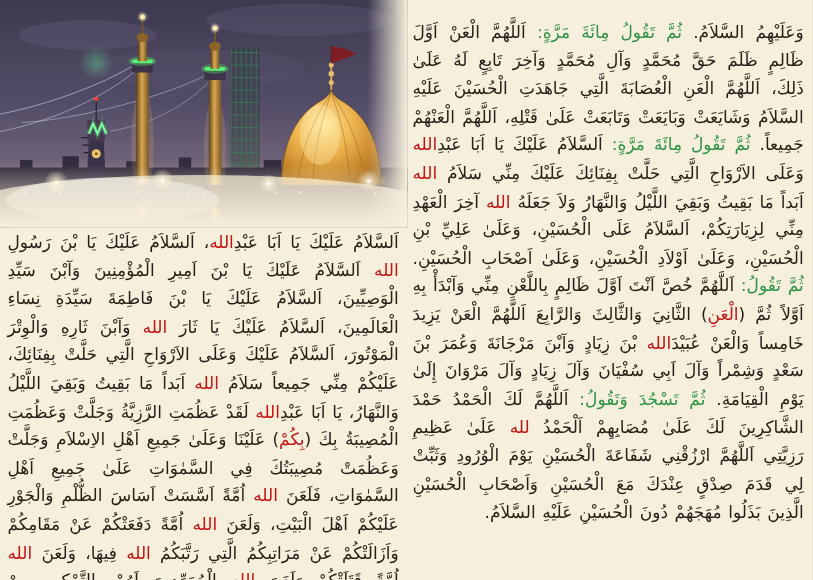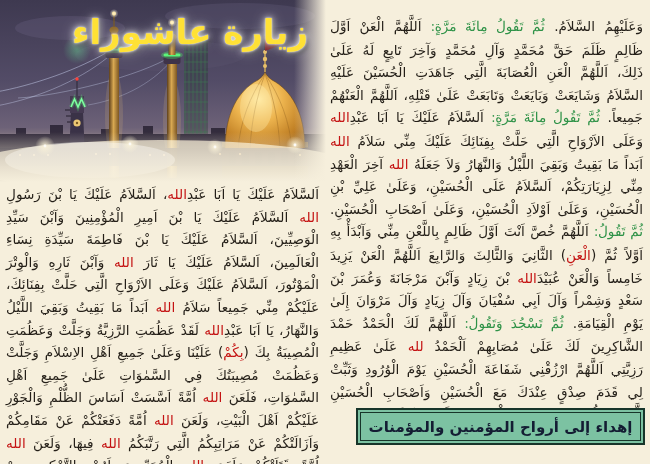--- a/index.html
+++ b/index.html
@@ -47,21 +47,21 @@
     text-align-last: right;
     color: var(--ink, #241f18);
     font-size: 13.6px;
     line-height: 22.6px;
     word-spacing: 1px;
   }
   .col-left  { left: 6px;   top: 183px; width: 313px; height: 278px; }
   .col-right { right: 7px;  top: 15px;  width: 313px; height: 382px; }
   .seg-black { color: var(--ink, #241f18); }
   .seg-red   { color: var(--red, #c41212); margin-top: 27px; }
-  .seg-green { color: var(--green, #2e9247); font-family: Liberation Serif, serif; }
+  .seg-green { color: var(--green, #2e9247); }
   
   .dedication {
     position: absolute;
     left: 356px; top: 408px;
     width: 289px; height: 37px;
     background: var(--box-bg, #7cc2a2);
     border: 2px solid var(--box-border, #17352a);
     box-sizing: border-box;
     padding: 2px;
   }
@@ -253,24 +253,20 @@
         <circle cx="215" cy="147" r="8" fill="url(#glowWarm)"></circle>
           <circle cx="215" cy="147" r="1.4" fill="#fff"></circle>
         <circle cx="295" cy="145" r="9" fill="url(#glowWarm)"></circle>
           <circle cx="295" cy="145" r="1.4" fill="#fff"></circle>
       </g>
 
       <rect x="0" y="132" width="326" height="50" fill="url(#fadeBottom)"></rect>
       <rect x="294" y="0" width="32" height="182" fill="url(#fadeRight)"></rect>
     </svg>
 
-    <div class="photo-title">زيارة عاشوراء</div>
   </div>
 
   <div class="text-col col-left"><span class="seg-black">اَلسَّلاَمُ عَلَيْكَ يَا اَبَا عَبْدِ</span><span class="seg-red">الله</span><span class="seg-black">، اَلسَّلاَمُ عَلَيْكَ يَا بْنَ رَسُولِ </span><span class="seg-red">الله</span><span class="seg-black"> اَلسَّلاَمُ عَلَيْكَ يَا بْنَ اَمِيرِ الْمُؤْمِنِينَ وَآبْنَ سَيِّدِ الْوَصِيِّينَ، اَلسَّلاَمُ عَلَيْكَ يَا بْنَ فَاطِمَةَ سَيِّدَةِ نِسَاءِ الْعَالَمِينَ، اَلسَّلاَمُ عَلَيْكَ يَا ثَارَ </span><span class="seg-red">الله</span><span class="seg-black"> وَآبْنَ ثَارِهِ وَالْوِتْرَ الْمَوْتُورَ، اَلسَّلاَمُ عَلَيْكَ وَعَلَى الاَرْوَاحِ الَّتِي حَلَّتْ بِفِنَائِكَ، عَلَيْكُمْ مِنِّي جَمِيعاً سَلاَمُ </span><span class="seg-red">الله</span><span class="seg-black"> اَبَداً مَا بَقِيتُ وَبَقِيَ اللَّيْلُ وَالنَّهَارُ، يَا اَبَا عَبْدِ</span><span class="seg-red">الله</span><span class="seg-black"> لَقَدْ عَظُمَتِ الرَّزِيَّةُ وَجَلَّتْ وَعَظُمَتِ الْمُصِيبَةُ بِكَ (</span><span class="seg-red">بِكُمْ</span><span class="seg-black">) عَلَيْنَا وَعَلَىٰ جَمِيعِ اَهْلِ الاِسْلاَمِ وَجَلَّتْ وَعَظُمَتْ مُصِيبَتُكَ فِي السَّمٰوَاتِ عَلَىٰ جَمِيعِ اَهْلِ السَّمٰوَاتِ، فَلَعَنَ </span><span class="seg-red">الله</span><span class="seg-black"> اُمَّةً اَسَّسَتْ اَسَاسَ الظُّلْمِ وَالْجَوْرِ عَلَيْكُمْ اَهْلَ الْبَيْتِ، وَلَعَنَ </span><span class="seg-red">الله</span><span class="seg-black"> اُمَّةً دَفَعَتْكُمْ عَنْ مَقَامِكُمْ وَاَزَالَتْكُمْ عَنْ مَرَاتِبِكُمُ الَّتِي رَتَّبَكُمُ </span><span class="seg-red">الله</span><span class="seg-black"> فِيهَا، وَلَعَنَ </span><span class="seg-red">الله</span><span class="seg-black"> اُمَّةً قَتَلَتْكُمْ وَلَعَنَ </span><span class="seg-red">الله</span><span class="seg-black"> الْمُمَهِّدِينَ لَهُمْ بِالتَّمْكِينِ مِنْ قِتَالِكُمْ، بَرِئْتُ إِلَىٰ </span></div>
 
   <div class="text-col col-right"><span class="seg-black">وَعَلَيْهِمُ السَّلاَمُ. </span><span class="seg-green">ثُمَّ تَقُولُ مِائَةَ مَرَّةٍ:</span><span class="seg-black"> اَللَّهُمَّ الْعَنْ اَوَّلَ ظَالِمٍ ظَلَمَ حَقَّ مُحَمَّدٍ وَآلِ مُحَمَّدٍ وَآخِرَ تَابِعٍ لَهُ عَلَىٰ ذَلِكَ، اَللَّهُمَّ الْعَنِ الْعُصَابَةَ الَّتِي جَاهَدَتِ الْحُسَيْنَ عَلَيْهِ السَّلاَمُ وَشَايَعَتْ وَبَايَعَتْ وَتَابَعَتْ عَلَىٰ قَتْلِهِ، اَللَّهُمَّ الْعَنْهُمْ جَمِيعاً. </span><span class="seg-green">ثُمَّ تَقُولُ مِائَةَ مَرَّةٍ:</span><span class="seg-black"> اَلسَّلاَمُ عَلَيْكَ يَا اَبَا عَبْدِ</span><span class="seg-red">الله</span><span class="seg-black"> وَعَلَى الاَرْوَاحِ الَّتِي حَلَّتْ بِفِنَائِكَ عَلَيْكَ مِنِّي سَلاَمُ </span><span class="seg-red">الله</span><span class="seg-black"> اَبَداً مَا بَقِيتُ وَبَقِيَ اللَّيْلُ وَالنَّهَارُ وَلاَ جَعَلَهُ </span><span class="seg-red">الله</span><span class="seg-black"> آخِرَ الْعَهْدِ مِنِّي لِزِيَارَتِكُمْ، اَلسَّلاَمُ عَلَى الْحُسَيْنِ، وَعَلَىٰ عَلِيِّ بْنِ الْحُسَيْنِ، وَعَلَىٰ اَوْلاَدِ الْحُسَيْنِ، وَعَلَىٰ اَصْحَابِ الْحُسَيْنِ. </span><span class="seg-green">ثُمَّ تَقُولُ:</span><span class="seg-black"> اَللَّهُمَّ خُصَّ اَنْتَ اَوَّلَ ظَالِمٍ بِاللَّعْنِ مِنِّي وَآبْدَأْ بِهِ اَوَّلاً ثُمَّ (</span><span class="seg-red">الْعَنِ</span><span class="seg-black">) الثَّانِيَ وَالثَّالِثَ وَالرَّابِعَ اَللَّهُمَّ الْعَنْ يَزِيدَ خَامِساً وَالْعَنْ عُبَيْدَ</span><span class="seg-red">الله</span><span class="seg-black"> بْنَ زِيَادٍ وَآبْنَ مَرْجَانَةَ وَعُمَرَ بْنَ سَعْدٍ وَشِمْراً وَآلَ اَبِي سُفْيَانَ وَآلَ زِيَادٍ وَآلَ مَرْوَانَ إِلَىٰ يَوْمِ الْقِيَامَةِ. </span><span class="seg-green">ثُمَّ تَسْجُدَ وَتَقُولُ:</span><span class="seg-black"> اَللَّهُمَّ لَكَ الْحَمْدُ حَمْدَ الشَّاكِرِينَ لَكَ عَلَىٰ مُصَابِهِمْ اَلْحَمْدُ </span><span class="seg-red">لله</span><span class="seg-black"> عَلَىٰ عَظِيمِ رَزِيَّتِي اَللَّهُمَّ ارْزُقْنِي شَفَاعَةَ الْحُسَيْنِ يَوْمَ الْوُرُودِ وَثَبِّتْ لِي قَدَمَ صِدْقٍ عِنْدَكَ مَعَ الْحُسَيْنِ وَاَصْحَابِ الْحُسَيْنِ الَّذِينَ بَذَلُوا مُهَجَهُمْ دُونَ الْحُسَيْنِ عَلَيْهِ السَّلاَمُ.</span></div>
 
-  <div class="dedication">
-    <div class="dedication-inner">إهداء إلى أرواح المؤمنين والمؤمنات</div>
-  </div>
 
 </div>
 
 </body></html>

